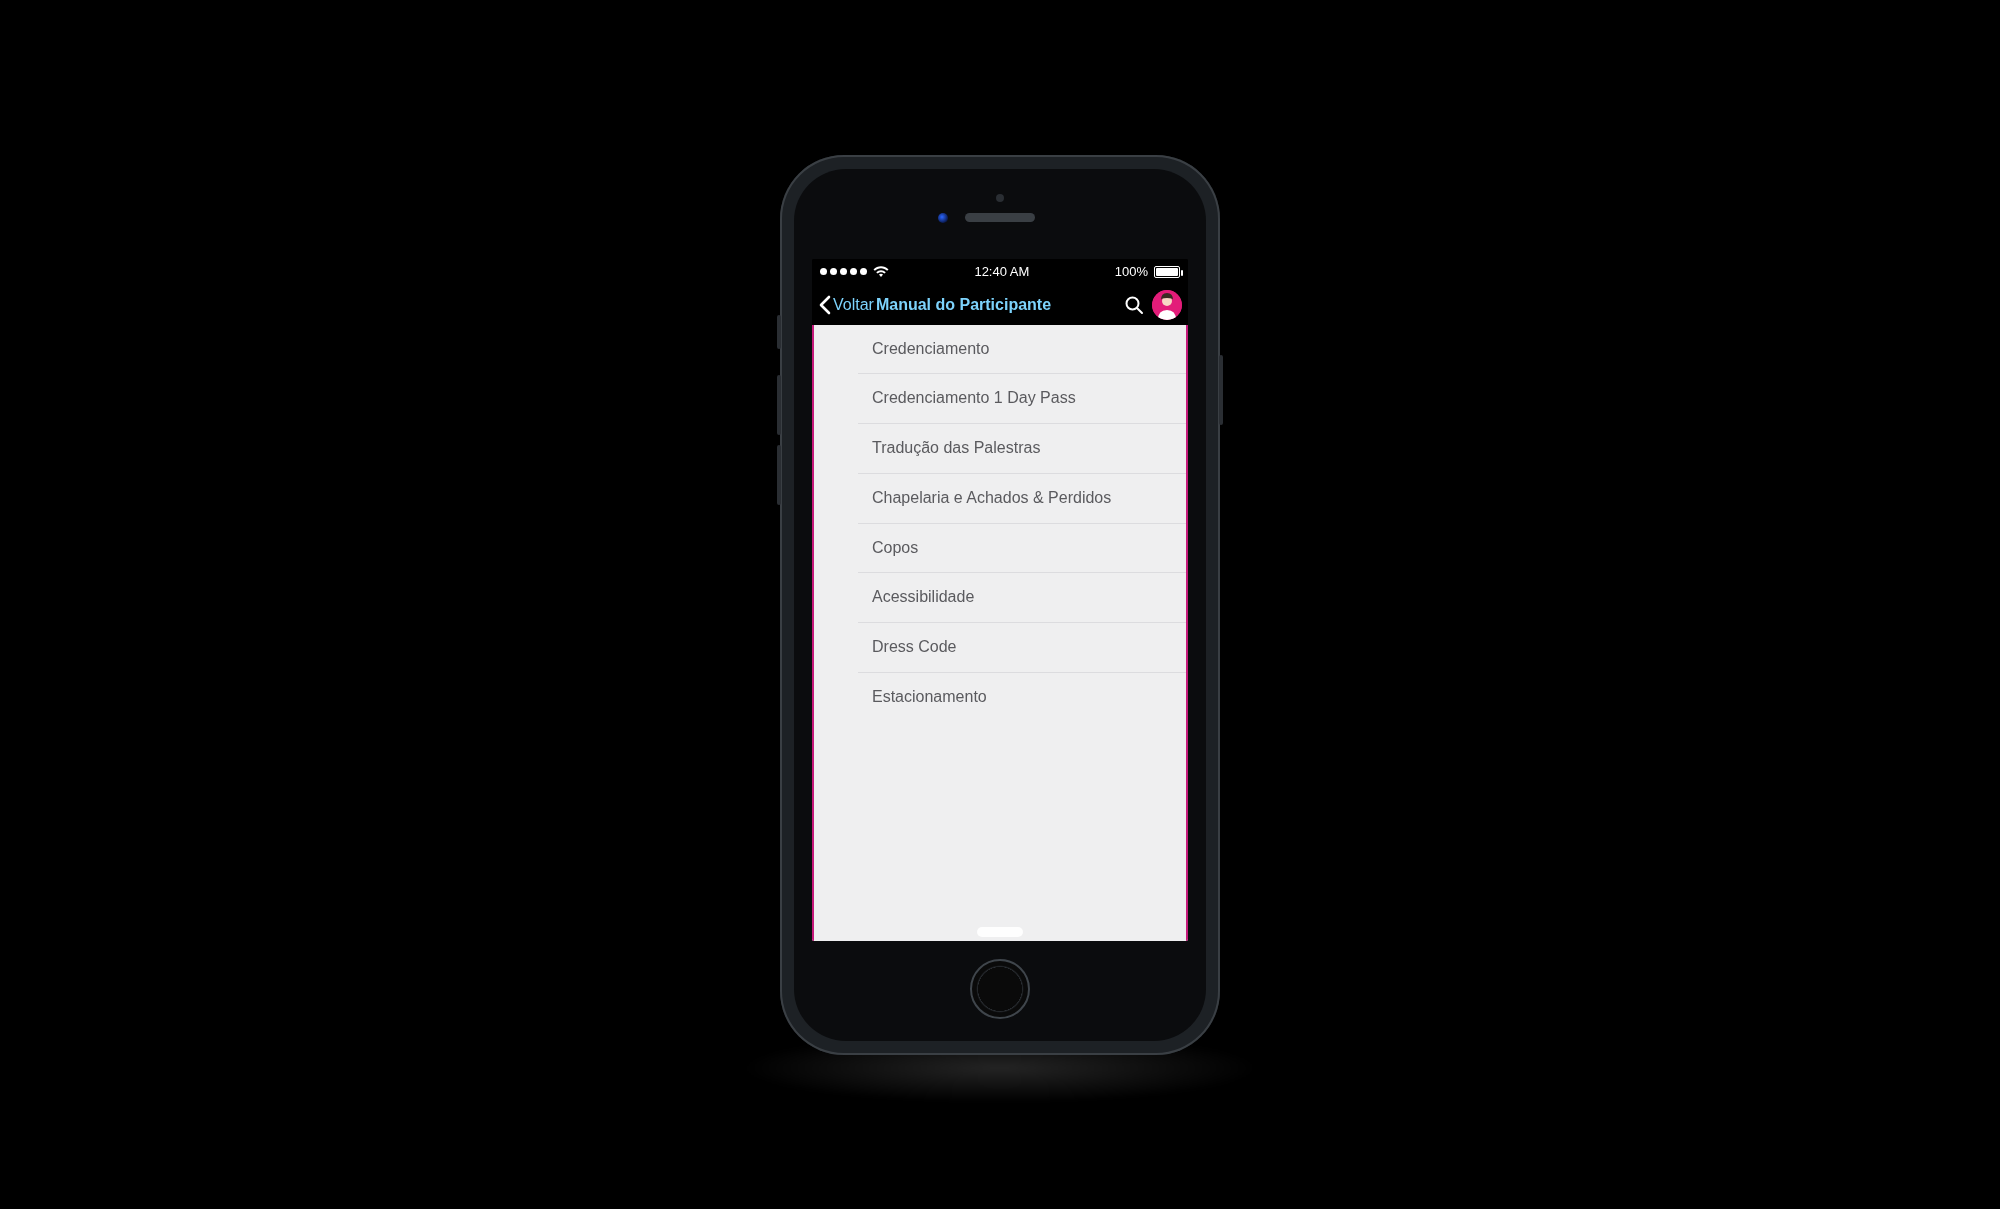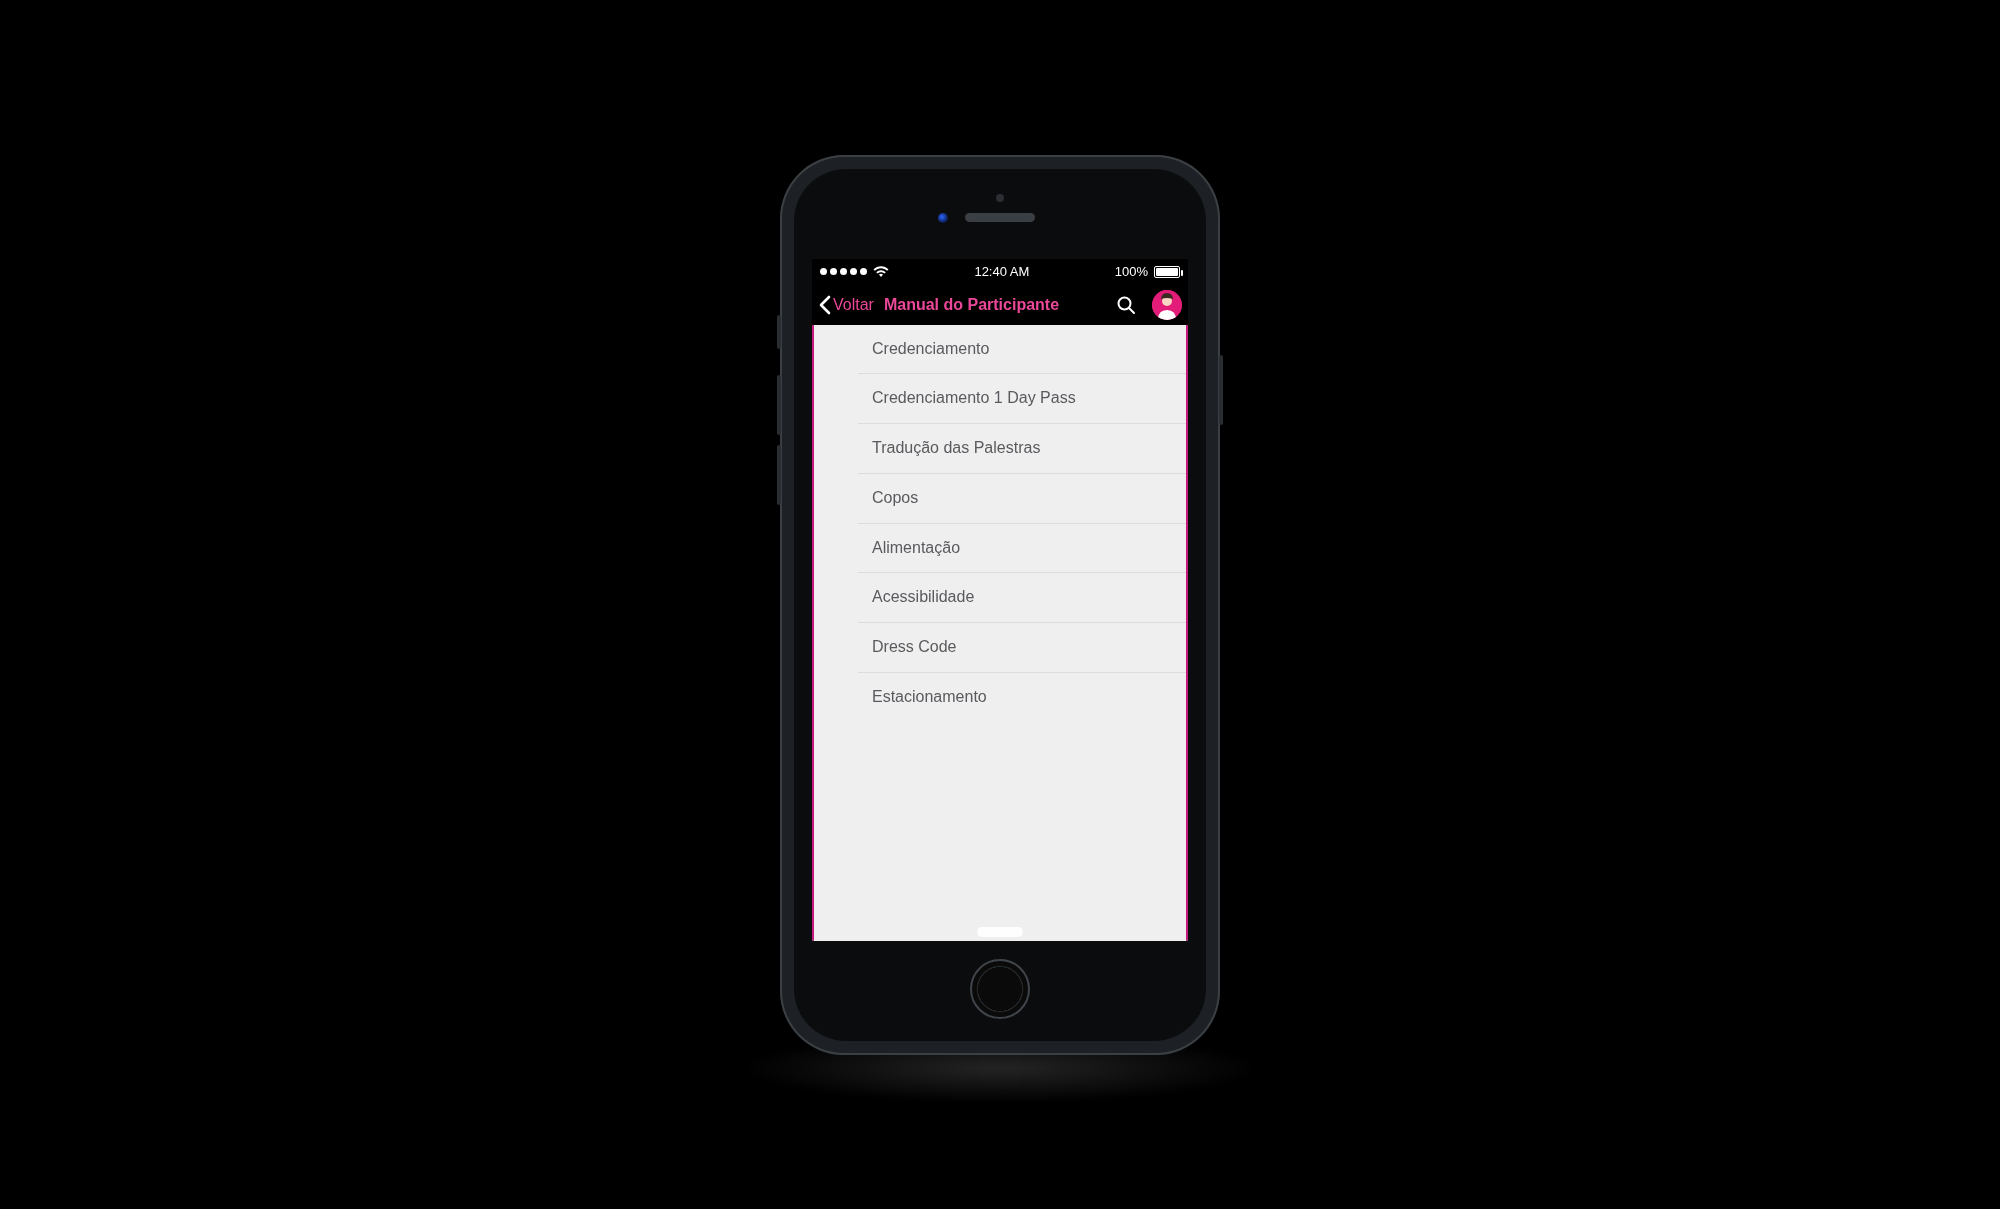--- a/index.html
+++ b/index.html
@@ -128,25 +128,25 @@
   .battery-body {
     width: 26px; height: 12px; border: 1px solid #fff; border-radius: 2px; position: relative;
   }
   .battery-body::after { content: ""; position: absolute; right: -4px; top: 3px; width: 2px; height: 6px; background: #fff; border-radius: 1px; }
   .battery-fill { position: absolute; left: 1px; top: 1px; bottom: 1px; width: 22px; background: #fff; border-radius: 1px; }
 
   
   .nav-bar {
     height: 40px;
     background: #000;
-    color: #ec4899;
+    color: #7dd3fc;
     display: flex;
     align-items: center;
     padding: 0 6px;
-    gap: 8px;
+    gap: 0;
     border-top: 1px solid #000;
   }
   .back-btn {
     display: flex; align-items: center; gap: 2px;
     font-size: 16px;
   }
   .chevron-left svg { display: block; }
   .nav-title {
     font-size: 16px;
     font-weight: 700;
@@ -269,22 +269,22 @@
             </svg>
           </span>
         </div>
       </div>
 
       <div class="content">
         <ul class="list">
           <li class="list-item"><span>Credenciamento</span></li>
           <li class="list-item"><span>Credenciamento 1 Day Pass</span></li>
           <li class="list-item"><span>Tradução das Palestras</span></li>
+          <li class="list-item"><span>Chapelaria e Achados &amp; Perdidos</span></li>
           <li class="list-item"><span>Copos</span></li>
-          <li class="list-item"><span>Alimentação</span></li>
           <li class="list-item"><span>Acessibilidade</span></li>
           <li class="list-item"><span>Dress Code</span></li>
           <li class="list-item"><span>Estacionamento</span></li>
 
         </ul>
         <div class="home-indicator-pill"></div>
       </div>
 
     </div>
 

